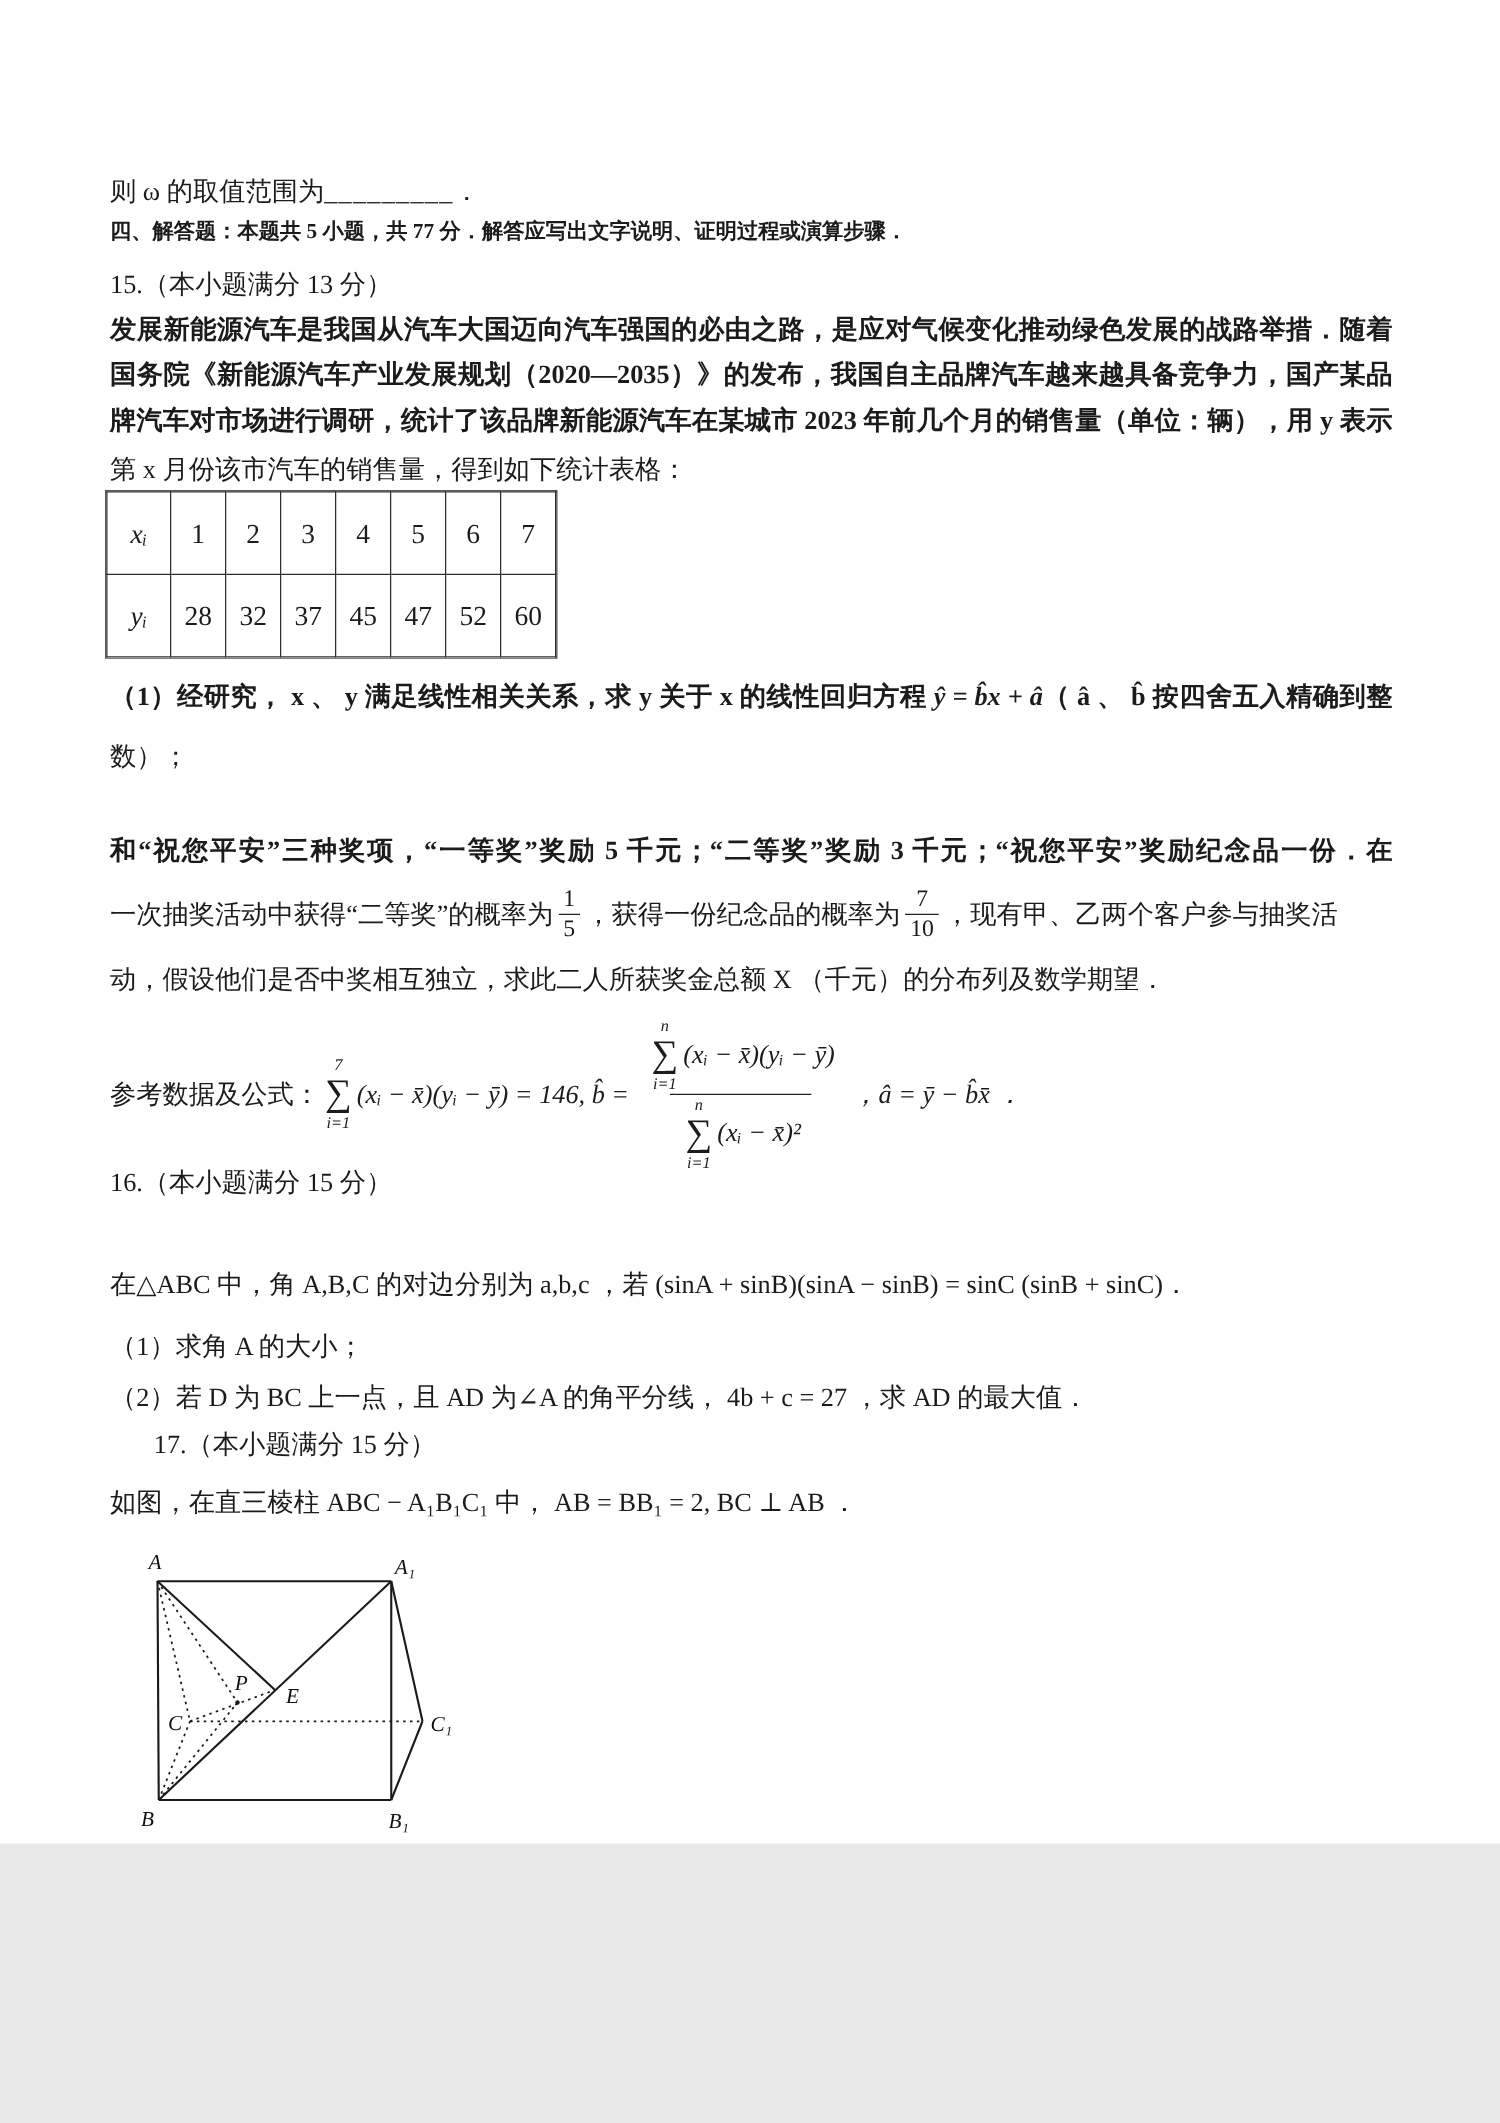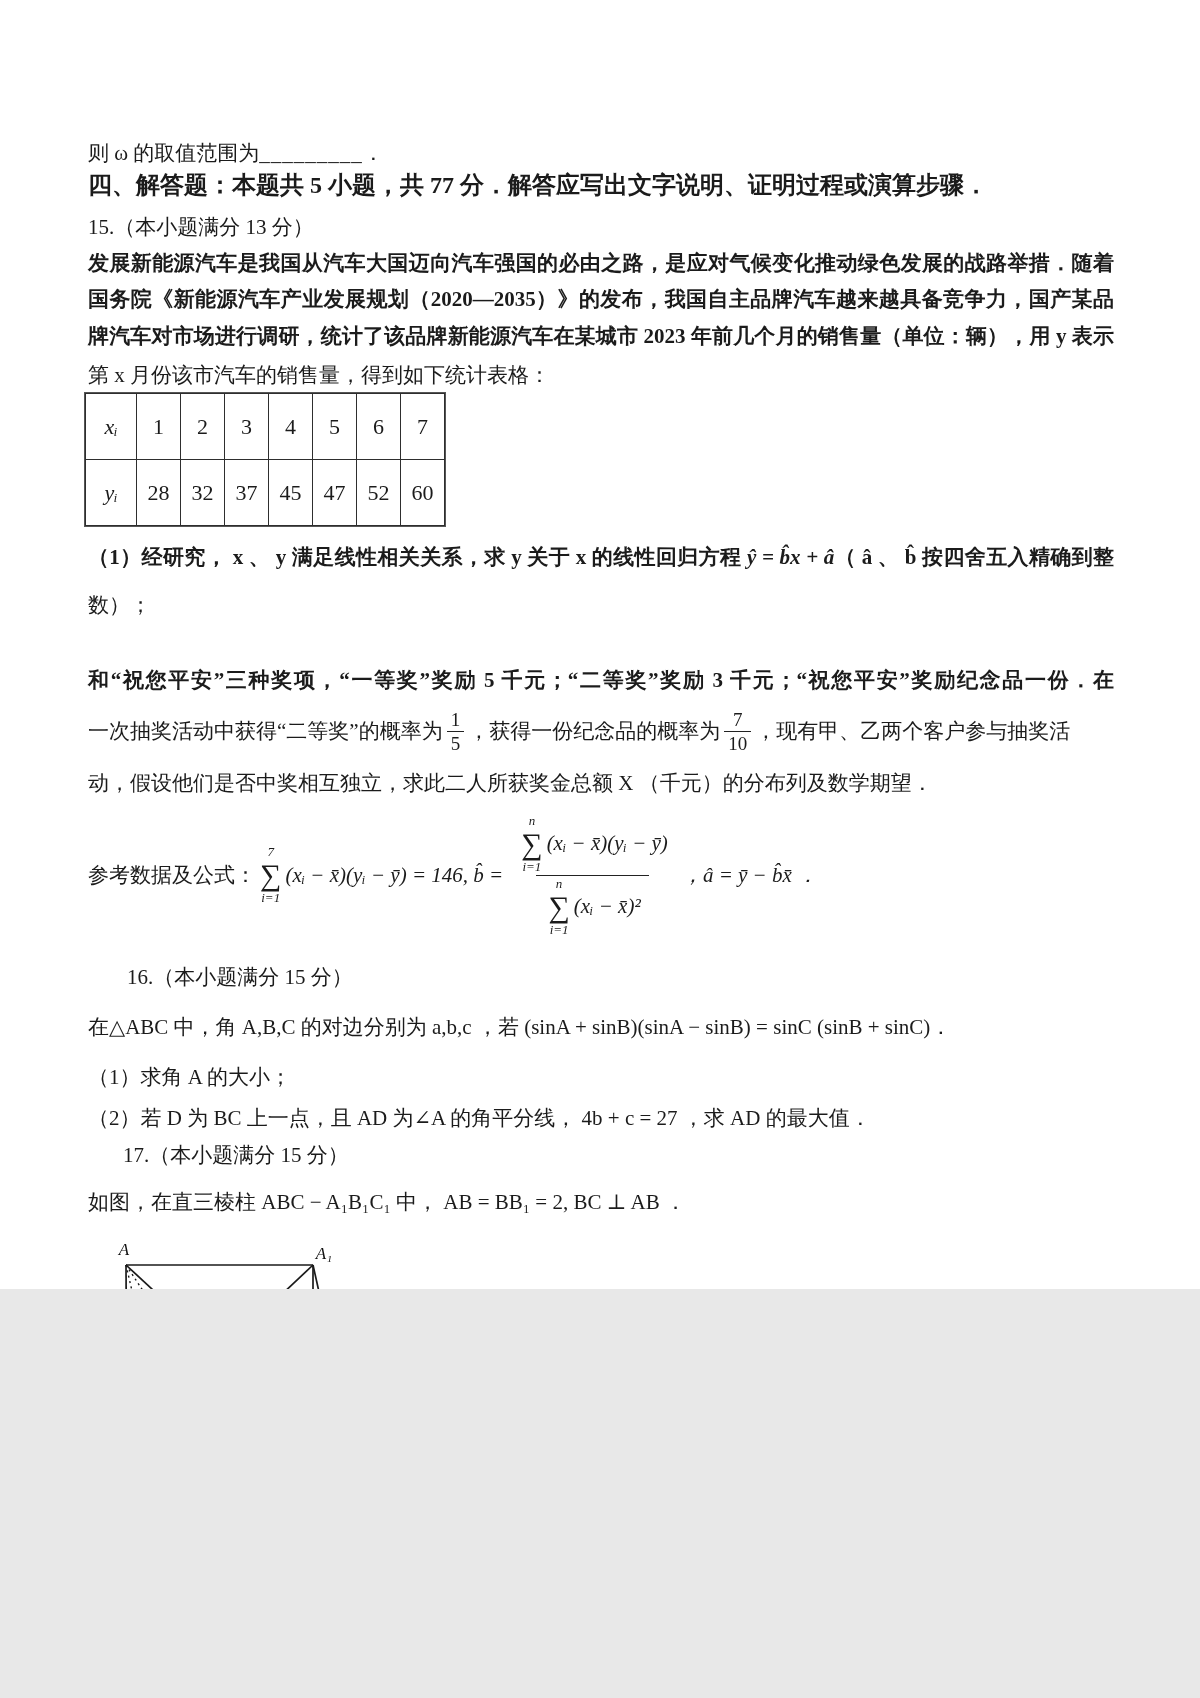--- a/index.html
+++ b/index.html
@@ -1,24 +1,24 @@
 <!DOCTYPE html>
 <html><head>
 <meta charset="utf-8">
 <style>
   html,body{margin:0;padding:0;background:#e8e8e8;}
   .page{
-    position:relative;width:1200px;height:1289px;margin:0 auto;
+    position:relative;width:1200px;height:1475px;margin:0 auto;
     background:#ffffff;color:#1b1b1b;
     font-family:"Liberation Serif","DejaVu Serif",serif;
     overflow:hidden;
   }
   .line{position:absolute;left:88px;font-size:21px;line-height:30px;white-space:nowrap;}
   .just{width:1026px;white-space:normal;text-align:justify;text-align-last:justify;font-weight:bold;}
-  .bold{font-weight:700;font-size:24px;}
+  .bold{font-weight:700;font-size:17px;}
   .math-it{font-style:italic;}
   .blank{letter-spacing:1px;}
 
   
   .data-table{position:absolute;left:85px;top:393px;border-collapse:collapse;padding-left:28px;}
   .data-table td{
     border:1.7px solid #2e2e2e;text-align:center;vertical-align:middle;
     font-size:22px;height:65px;padding:0;background:#fff;
   }
   .data-table .hcol{width:50px;font-style:italic;}
@@ -130,21 +130,21 @@
           <span class="oplim">n</span>
           <span class="opsym">∑</span>
           <span class="oplim">i=1</span>
         </span>
         <span class="expr">(xᵢ − x̄)²</span>
       </span>
     </span>
     <span class="expr">，â = ȳ − b̂x̄ ．</span>
   </div>
 
-  <div class="line" style="top:962px;margin-left:39px;">16.（本小题满分 15 分）</div>
+  <div class="line" style="top:931px;">16.（本小题满分 15 分）</div>
   <div class="line" style="top:1012px;">在△ABC 中，角 A,B,C 的对边分别为 a,b,c ，若 (sinA + sinB)(sinA − sinB) = sinC (sinB + sinC)．</div>
   <div class="line" style="top:1062px;">（1）求角 A 的大小；</div>
   <div class="line" style="top:1103px;">（2）若 D 为 BC 上一点，且 AD 为∠A 的角平分线， 4b + c = 27 ，求 AD 的最大值．</div>
 
   <div class="line" style="top:1140px;margin-left:35px;">17.（本小题满分 15 分）</div>
   <div class="line" style="top:1187px;">如图，在直三棱柱 ABC − A₁B₁C₁ 中， AB = BB₁ = 2, BC ⊥ AB ．</div>
 
   <svg style="position:absolute;left:100px;top:1235px;" width="280" height="250" viewBox="0 0 280 250">
 
     <g stroke="#1a1a1a" stroke-width="1.7" fill="none">

